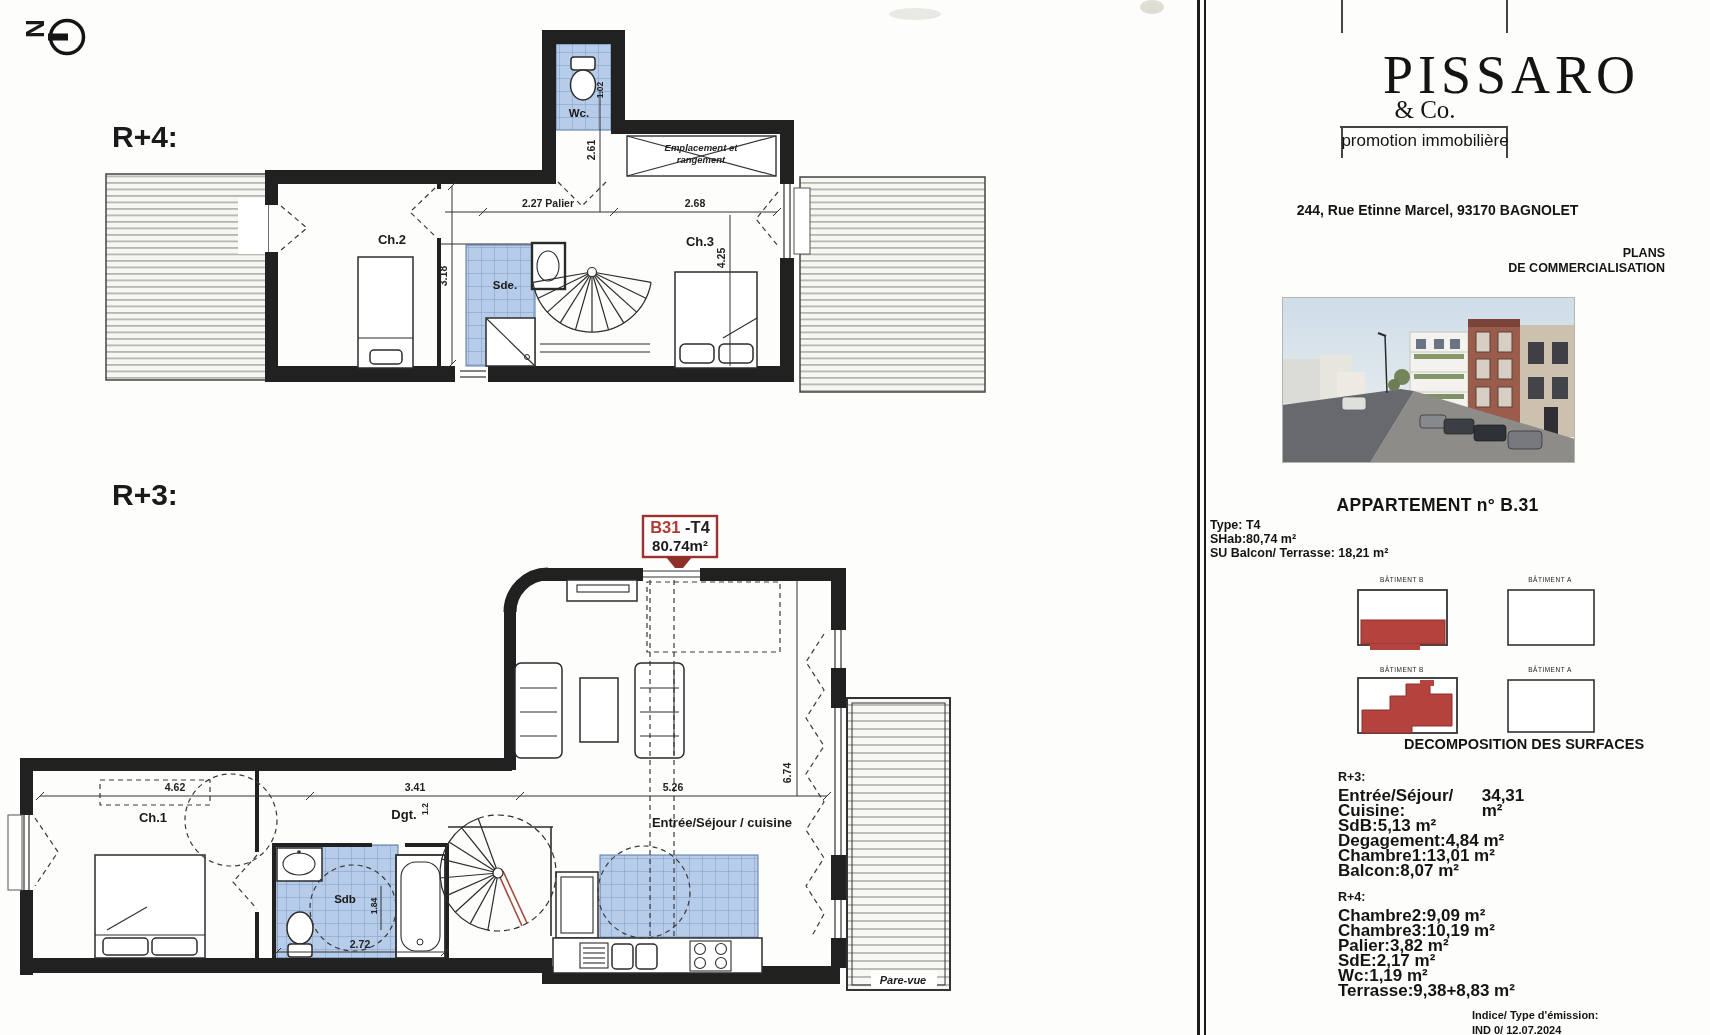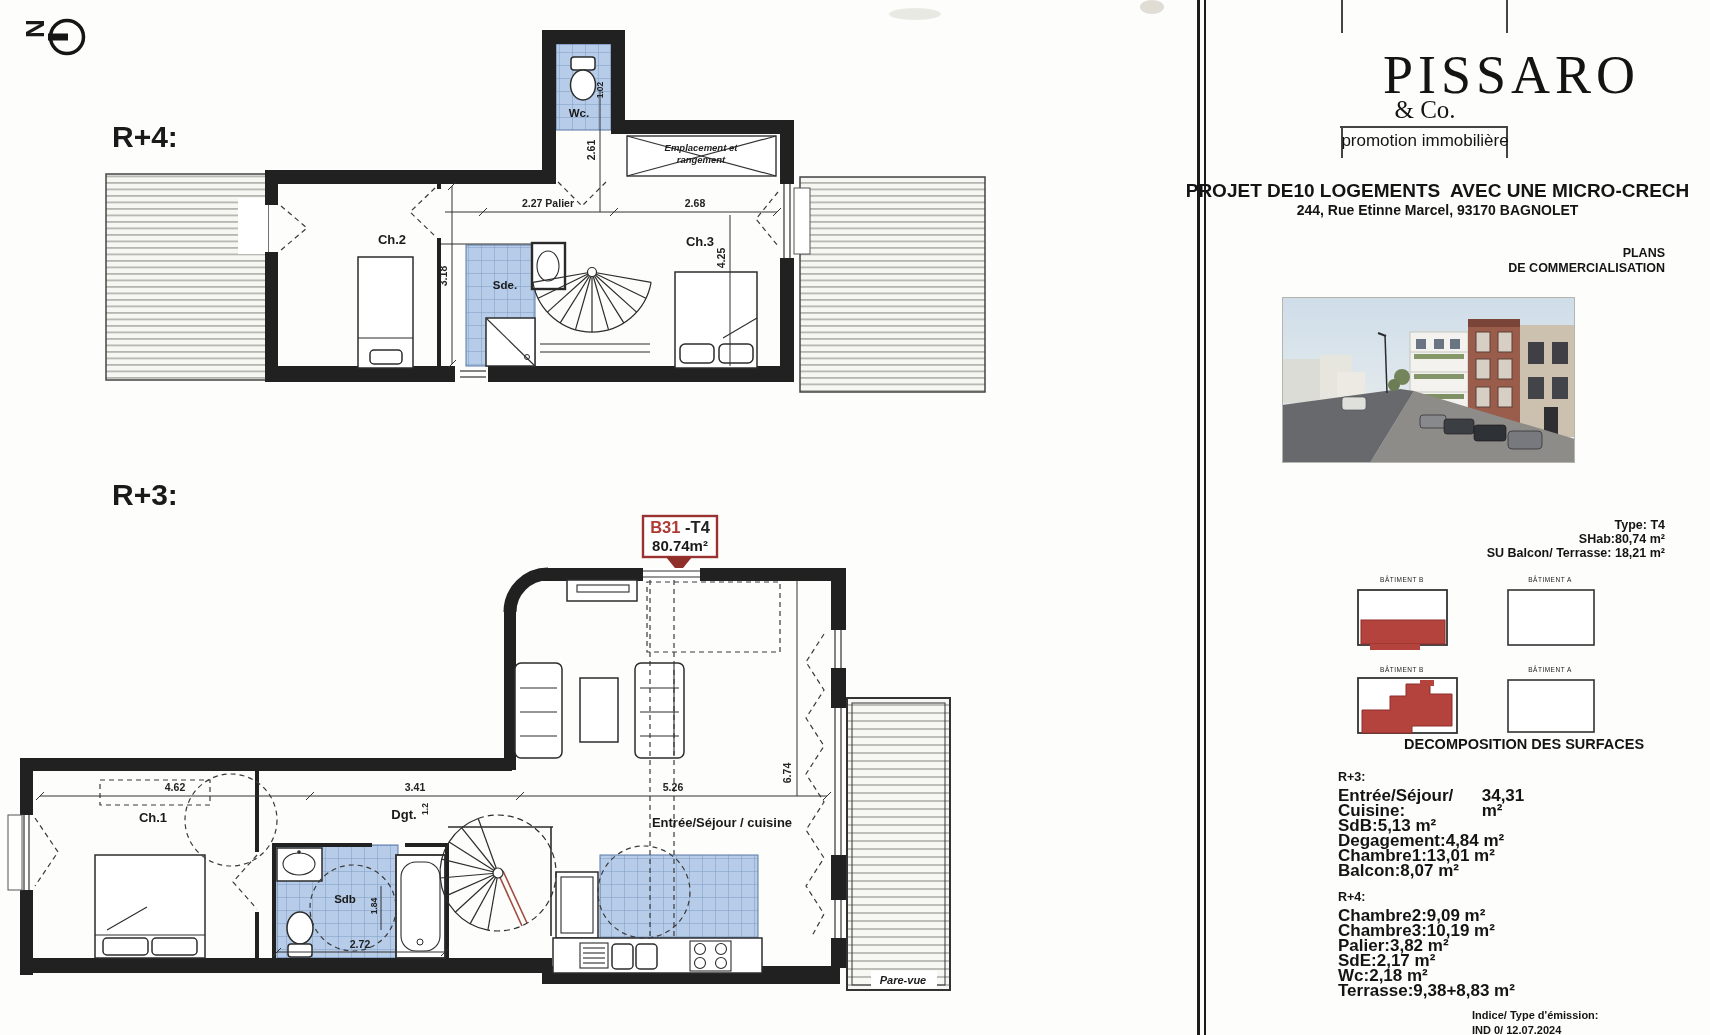--- a/index.html
+++ b/index.html
@@ -22,21 +22,21 @@
   .dimline{stroke:#333;stroke-width:1;fill:none;}
   
   .sb{position:absolute;color:#141414;}
   .logo-name{font-family:"Liberation Serif",serif;font-size:54px;letter-spacing:5px;text-align:right;}
   .logo-sub{font-family:"Liberation Serif",serif;font-size:25px;text-align:center;}
   .logo-tag{font-size:17px;text-align:center;}
   .proj-title{font-size:19px;font-weight:bold;text-align:center;white-space:pre;}
   .proj-addr{font-size:14px;font-weight:bold;text-align:center;}
   .plans-title{font-size:12.5px;font-weight:bold;text-align:right;line-height:15px;}
   .apt-title{font-size:17.5px;font-weight:bold;text-align:center;letter-spacing:.3px;}
-  .apt-line{font-size:12.5px;font-weight:bold;text-align:right;}
+  .apt-line{font-size:12.5px;font-weight:bold;text-align:left;}
   .decomp-title{font-size:14.5px;font-weight:bold;}
   .surf-section{font-size:12.5px;font-weight:bold;}
   .surf-table{width:196px;}
   .surf-row{display:flex;justify-content:flex-start;font-size:17px;font-weight:bold;line-height:15.1px;}
   .emission{font-size:11px;font-weight:bold;line-height:15px;}
   .vdiv{background:#1b1b1b;}
   .frameline{background:#444;}
 </style>
 </head>
 <body>
@@ -363,21 +363,20 @@
   <div class="abs frameline" style="left:1341px;top:0;width:2px;height:33px"></div>
   <div class="abs frameline" style="left:1506px;top:0;width:2px;height:33px"></div>
   <div class="abs frameline" style="left:1340px;top:126px;width:168px;height:2px"></div>
   <div class="abs frameline" style="left:1341px;top:126px;width:2px;height:32px"></div>
   <div class="abs frameline" style="left:1506px;top:126px;width:2px;height:32px"></div>
 
   <div class="sb logo-name" style="left:1210px;top:44px;width:430px">PISSARO</div>
   <div class="sb logo-sub" style="left:1210px;top:96px;width:430px">&amp; Co.</div>
   <div class="sb logo-tag" style="left:1210px;top:131px;width:430px">promotion immobilière</div>
 
-  <div class="sb proj-title" style="left:1165px;top:180px;width:545px">PROJET DE10 LOGEMENTS  AVEC UNE MICRO-CRECH</div>
   <div class="sb proj-addr" style="left:1165px;top:202px;width:545px">244, Rue Etinne Marcel, 93170 BAGNOLET</div>
 
   <div class="sb plans-title" style="left:1210px;top:246px;width:455px">PLANS</div>
   <div class="sb plans-title" style="left:1210px;top:261px;width:455px">DE COMMERCIALISATION</div>
 
   <svg class="abs" style="left:1282px;top:297px" width="293" height="166" viewBox="0 0 293 166">
     <defs>
       <linearGradient id="skyg" x1="0" y1="0" x2="0" y2="1">
         <stop offset="0" stop-color="#cfdde9"></stop>
           <stop offset="1" stop-color="#eef1ef"></stop>
@@ -419,20 +418,21 @@
     <line x1="103" y1="38" x2="105" y2="96" stroke="#2c2c2c" stroke-width="1.5"></line>
     <line x1="96" y1="36" x2="104" y2="39" stroke="#2c2c2c" stroke-width="2"></line>
     <rect x="60" y="100" width="24" height="13" rx="3" fill="#dfe0dc" stroke="#55565a" stroke-width="0.7"></rect>
     <rect x="138" y="118" width="26" height="13" rx="3" fill="#87898d" stroke="#2a2a2d" stroke-width="0.7"></rect>
     <rect x="162" y="122" width="30" height="15" rx="3" fill="#3b3e43" stroke="#1f2023" stroke-width="0.7"></rect>
     <rect x="192" y="128" width="32" height="16" rx="3" fill="#2e3135" stroke="#1c1d20" stroke-width="0.7"></rect>
     <rect x="226" y="134" width="34" height="18" rx="4" fill="#77797e" stroke="#2a2a2d" stroke-width="0.7"></rect>
     <rect x="0.5" y="0.5" width="292" height="165" fill="none" stroke="#b5b5b0"></rect>
   </svg>
 
+  <div class="sb apt-title" style="left:1210px;top:495px;width:455px">APPARTEMENT n° B.31</div>
   <div class="sb apt-line" style="left:1210px;top:518px;width:455px">Type: T4</div>
   <div class="sb apt-line" style="left:1210px;top:532px;width:455px">SHab:80,74 m²</div>
   <div class="sb apt-line" style="left:1210px;top:546px;width:455px">SU Balcon/ Terrasse: 18,21 m²</div>
 
   <svg class="abs" style="left:1350px;top:570px" width="260" height="170" viewBox="0 0 260 170">
     <text x="52" y="12" text-anchor="middle" font-size="6.5" fill="#666" letter-spacing="0.5">BÂTIMENT B</text>
     <text x="200" y="12" text-anchor="middle" font-size="6.5" fill="#666" letter-spacing="0.5">BÂTIMENT A</text>
     <g>
       <rect x="8" y="20" width="89" height="55" fill="#fff" stroke="#333" stroke-width="1.8"></rect>
       <rect x="11" y="50" width="84" height="24" fill="#b5433d" stroke="#8d2f2c" stroke-width="1"></rect>
@@ -488,21 +488,21 @@
       <div class="surf-row">
         <span>Palier:</span>
         <span>3,82 m²</span>
       </div>
       <div class="surf-row">
         <span>SdE:</span>
         <span>2,17 m²</span>
       </div>
       <div class="surf-row">
         <span>Wc:</span>
-        <span>2,18 m²</span>
+        <span>1,19 m²</span>
       </div>
       <div class="surf-row">
         <span>Terrasse:</span>
         <span>9,38+8,83 m²</span>
       </div>
     </div>
 
   <div class="sb emission" style="left:1472px;top:1008px">Indice/ Type d'émission:</div>
   <div class="sb emission" style="left:1472px;top:1023px">IND 0/ 12.07.2024</div>
 

